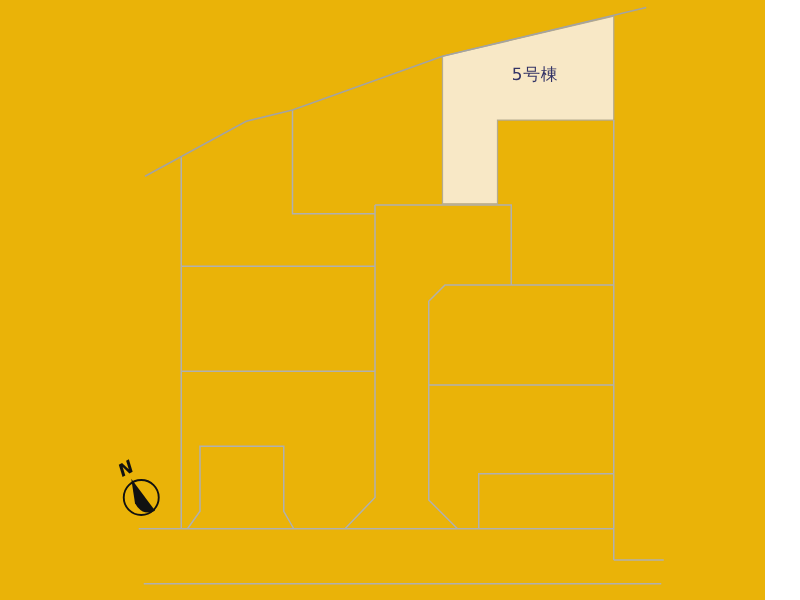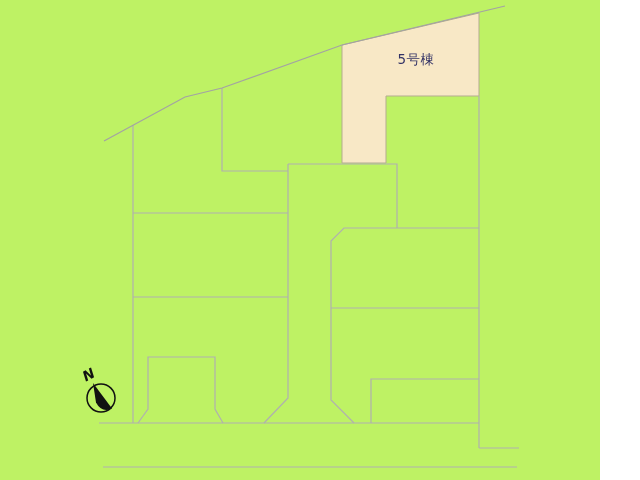--- a/index.html
+++ b/index.html
@@ -5,22 +5,23 @@
   html, body {
     margin: 0;
     padding: 0;
     background: #ffffff;
     font-family: "DejaVu Sans", "Liberation Sans", sans-serif;
   }
   .stage {
     position: relative;
     width: 600px;
     height: 480px;
-    background: #bef264;
+    background: #eab308;
     overflow: hidden;
+    padding-left: 12px;
   }
   svg { display: block; }
   .plan-line {
     fill: none;
     stroke-linejoin: miter;
     stroke-linecap: butt;
   }
   .lot-label {
     font-family: "DejaVu Sans", "Liberation Sans", sans-serif;
     font-size: 13.5px;

